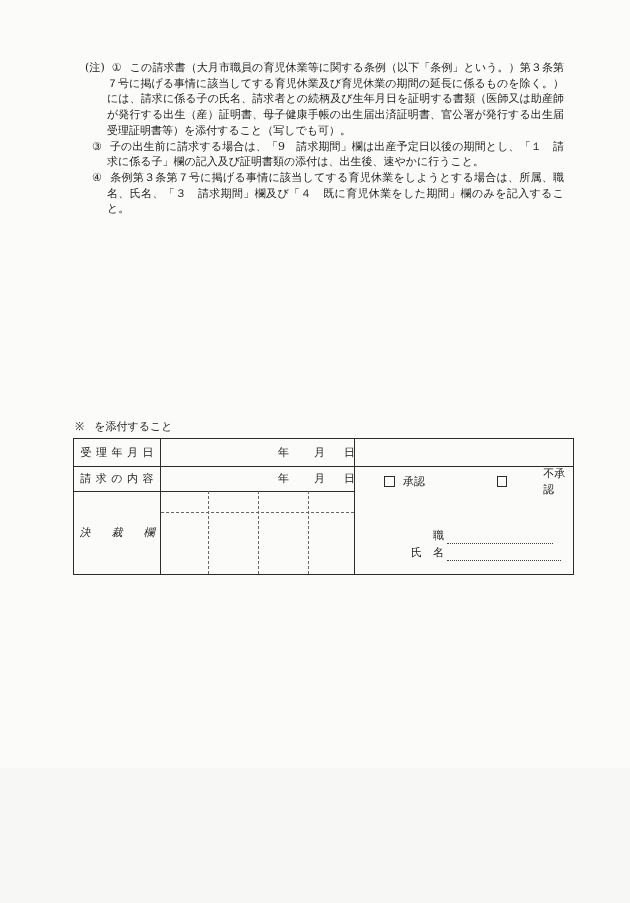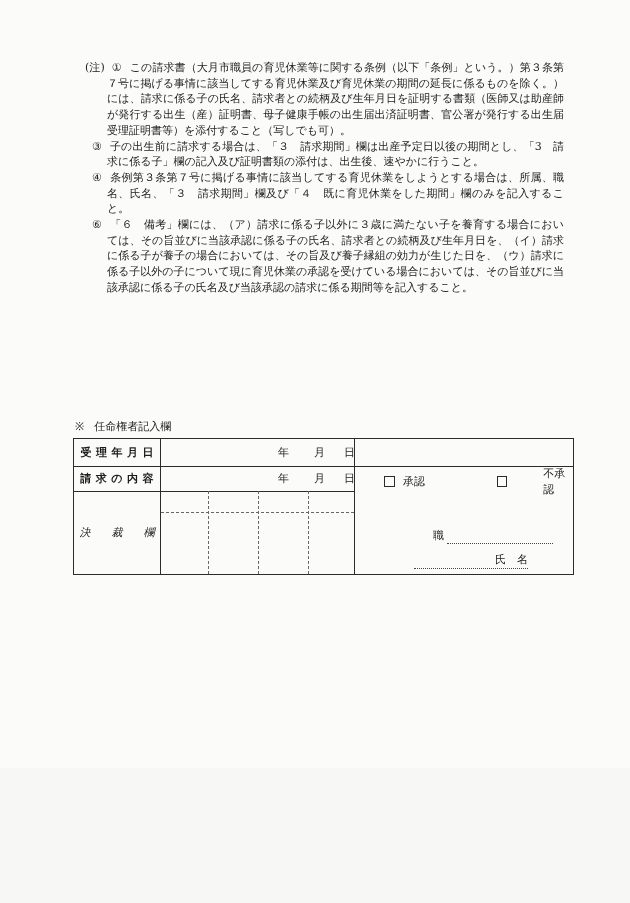--- a/index.html
+++ b/index.html
@@ -31,21 +31,21 @@
   .tbl .abs{position:absolute;}
   .solid{background:#2b2b2b;}
   .vline1{left:86px;top:0;width:1px;height:135px;}
   .vline2{left:280px;top:0;width:1px;height:135px;}
   .hline1{top:27px;left:0;width:499px;height:1px;}
   .hline2{top:52px;left:0;width:281px;height:1px;}
   .lblcell{display:flex;align-items:center;justify-content:center;}
   .lbl-r1{left:0;top:0;width:86px;height:27px;}
   .lbl-r2{left:0;top:28px;width:86px;height:24px;}
   .lbl-r3{left:0;top:52px;width:86px;height:83px;}
-  .spread5{letter-spacing:4.5px;margin-right:-4.5px;font-weight:bold;}
+  .spread5{letter-spacing:4.5px;margin-right:-4.5px;}
   .spread3{letter-spacing:21px;margin-right:-21px;font-style:italic;}
   .date-row{left:87px;width:193px;}
   .date-row1{top:0;height:27px;}
   .date-row2{top:28px;height:24px;}
   .date-row span{position:absolute;top:50%;transform:translateY(-50%);}
   .u-year{left:117px;}
   .u-month{left:153px;}
   .u-day{left:183px;}
   .blank-field{background:transparent;}
   .date-field1{left:88px;top:2px;width:112px;height:23px;}
@@ -59,41 +59,40 @@
   .stamp-v1{left:134px;}
   .stamp-v2{left:184px;}
   .stamp-v3{left:234px;}
   .stamp-cell{top:74px;height:61px;background:transparent;}
   .stamp-c1{left:87px;width:47px;}
   .stamp-c2{left:135px;width:49px;}
   .stamp-c3{left:185px;width:49px;}
   .stamp-c4{left:235px;width:45px;}
   .sign{left:337px;height:16px;display:flex;align-items:flex-end;}
   .sign1{top:89px;}
-  .sign2{top:113px;flex-direction:column;}
+  .sign2{top:106px;}
   .slabel{width:33px;display:inline-block;}
   .slabel.right{text-align:right;}
   .dots{height:13px;border-bottom:1px dotted #444;margin-left:3px;}
   .dots1{width:106px;}
   .dots2{width:114px;}
 </style>
 </head>
 <body>
 
 <div class="page">
 
   <section class="notes">
     <p class="note first"><span class="prefix">(注)</span><span class="num">①</span><span class="txt">この請求書（大月市職員の育児休業等に関する条例（以下「条例」という。）第３条第７号に掲げる事情に該当してする育児休業及び育児休業の期間の延長に係るものを除く。）には、請求に係る子の氏名、請求者との続柄及び生年月日を証明する書類（医師又は助産師が発行する出生（産）証明書、母子健康手帳の出生届出済証明書、官公署が発行する出生届受理証明書等）を添付すること（写しでも可）。</span></p>
-    <p class="note"><span class="num">③</span><span class="txt">子の出生前に請求する場合は、「３　請求期間」欄は出産予定日以後の期間とし、「3　請求に係る子」欄の記入及び証明書類の添付は、出生後、速やかに行うこと。</span></p>
+    <p class="note"><span class="num">③</span><span class="txt">子の出生前に請求する場合は、「9　請求期間」欄は出産予定日以後の期間とし、「１　請求に係る子」欄の記入及び証明書類の添付は、出生後、速やかに行うこと。</span></p>
     <p class="note"><span class="num">④</span><span class="txt">条例第３条第７号に掲げる事情に該当してする育児休業をしようとする場合は、所属、職名、氏名、「３　請求期間」欄及び「４　既に育児休業をした期間」欄のみを記入すること。</span></p>
-    <p class="note"><span class="num">⑥</span><span class="txt">「６　備考」欄には、（ア）請求に係る子以外に３歳に満たない子を養育する場合においては、その旨並びに当該承認に係る子の氏名、請求者との続柄及び生年月日を、（イ）請求に係る子が養子の場合においては、その旨及び養子縁組の効力が生じた日を、（ウ）請求に係る子以外の子について現に育児休業の承認を受けている場合においては、その旨並びに当該承認に係る子の氏名及び当該承認の請求に係る期間等を記入すること。</span></p>
   </section>
 
   <div class="heading">
-    <span class="marker">※</span><span>任命権者記入欄</span>
+    <span class="marker">※</span><span>を添付すること</span>
   </div>
 
   <div class="tbl">
 
     <div class="abs solid vline1"></div>
     <div class="abs solid vline2"></div>
     <div class="abs solid hline1"></div>
     <div class="abs solid hline2"></div>
 
     <div class="abs lblcell lbl-r1">

